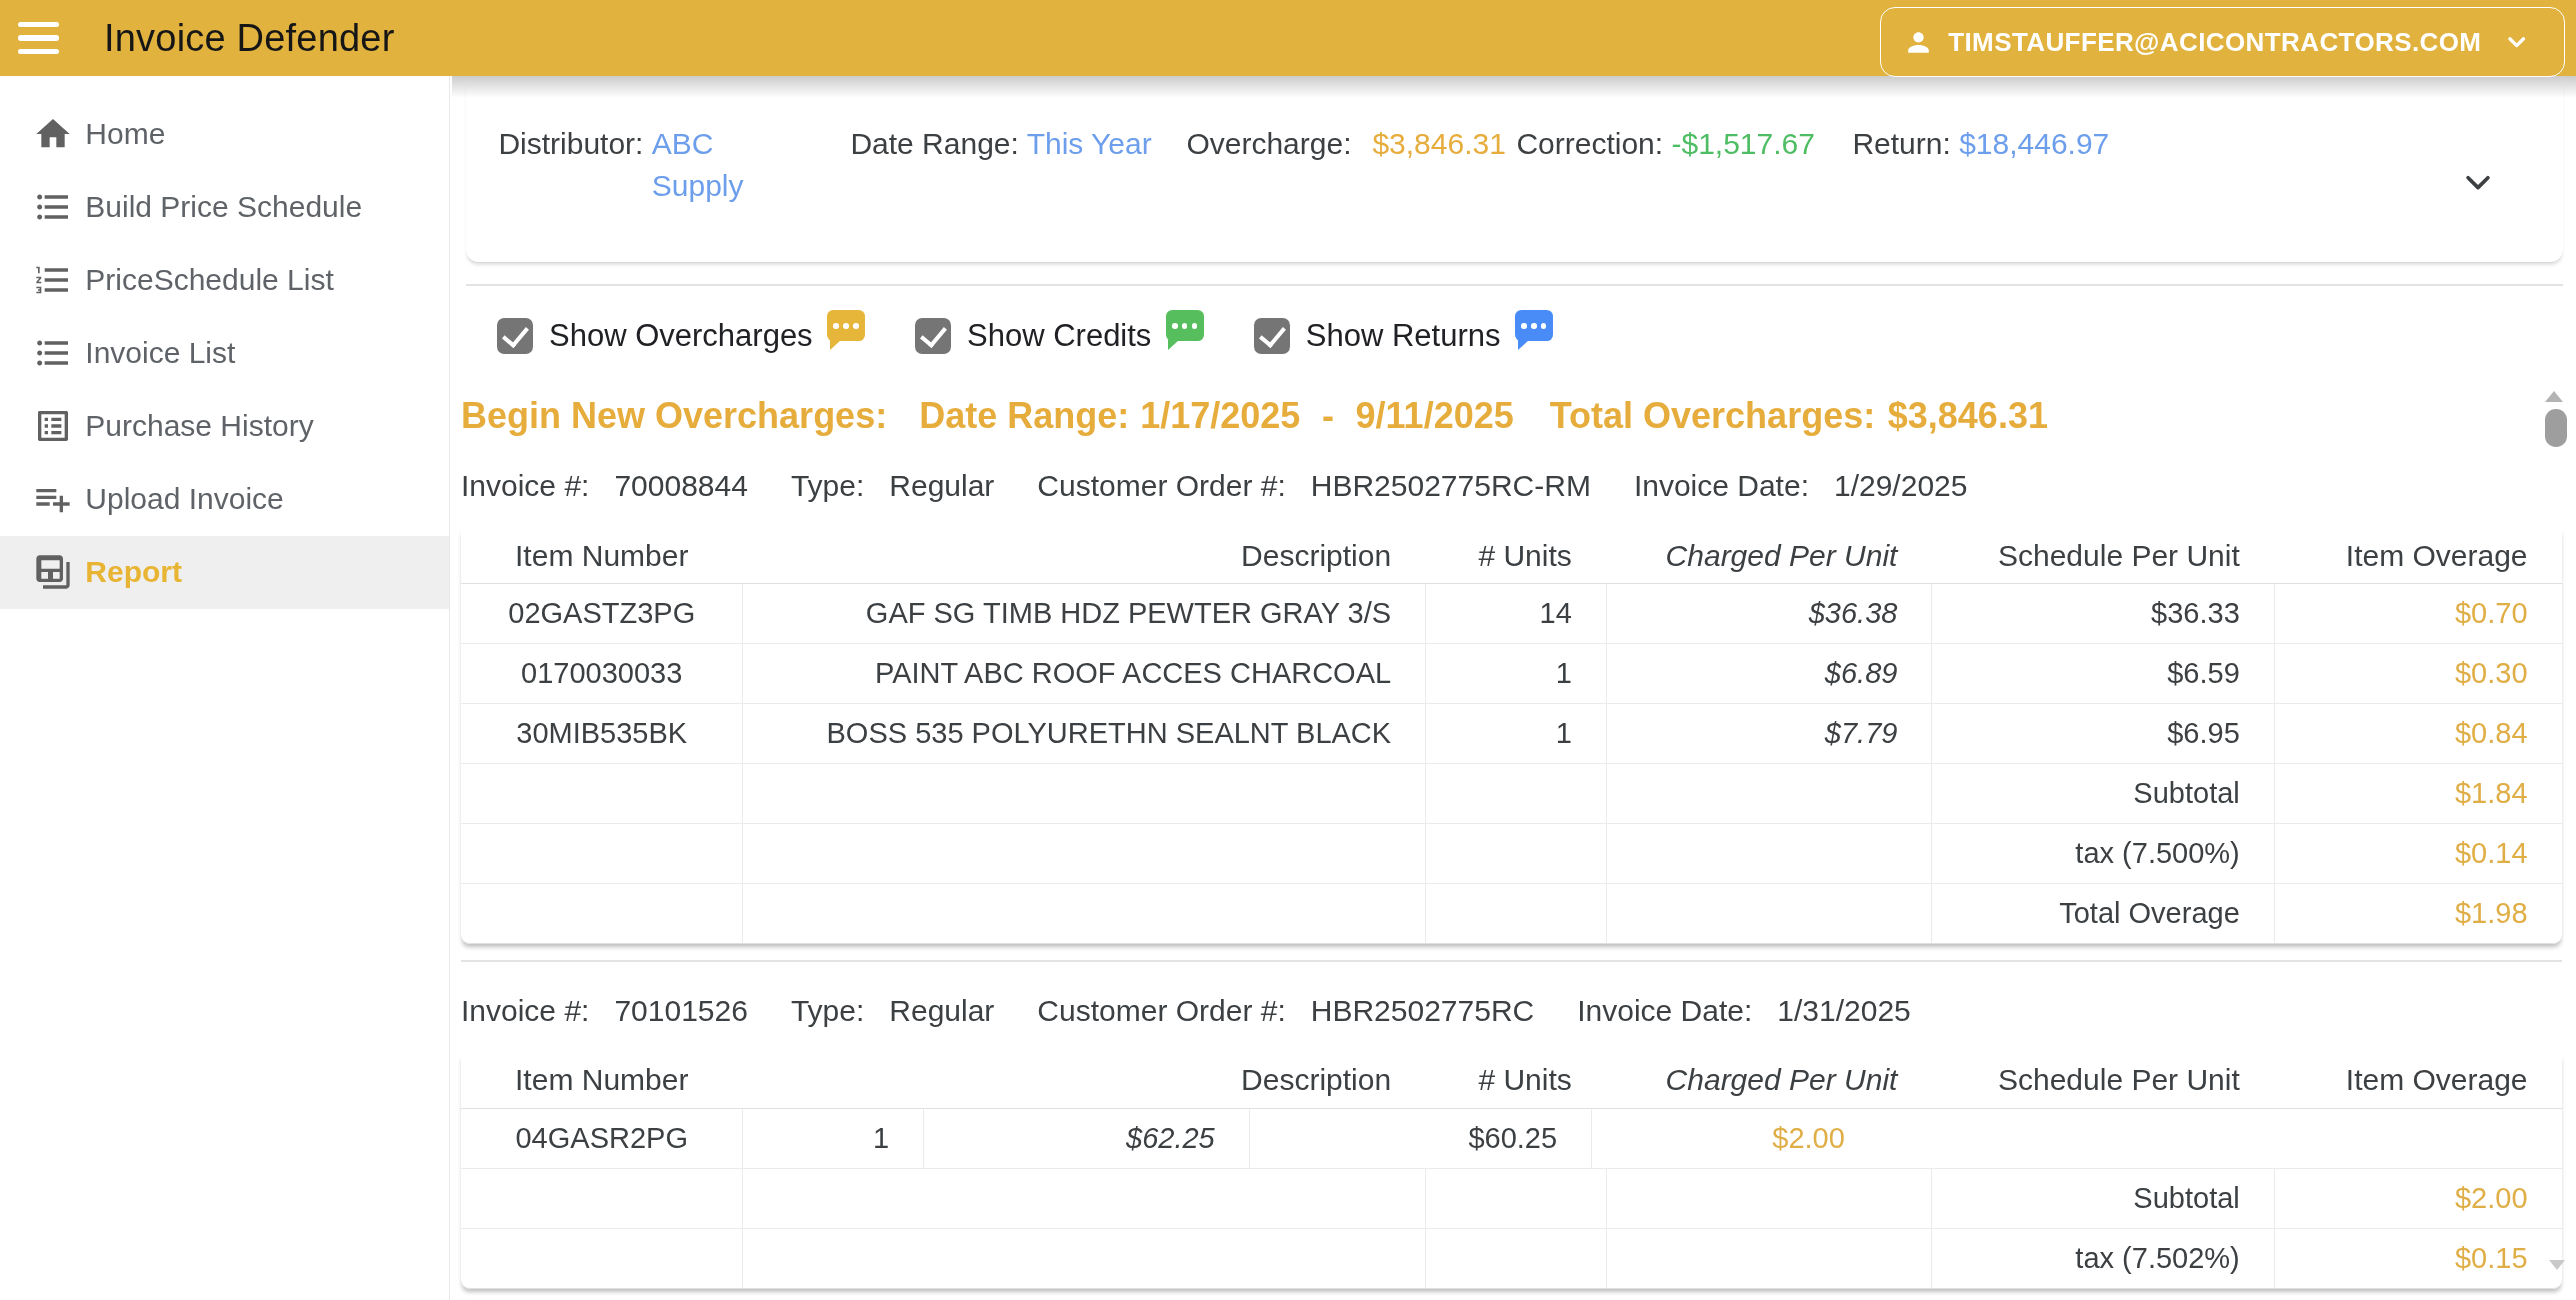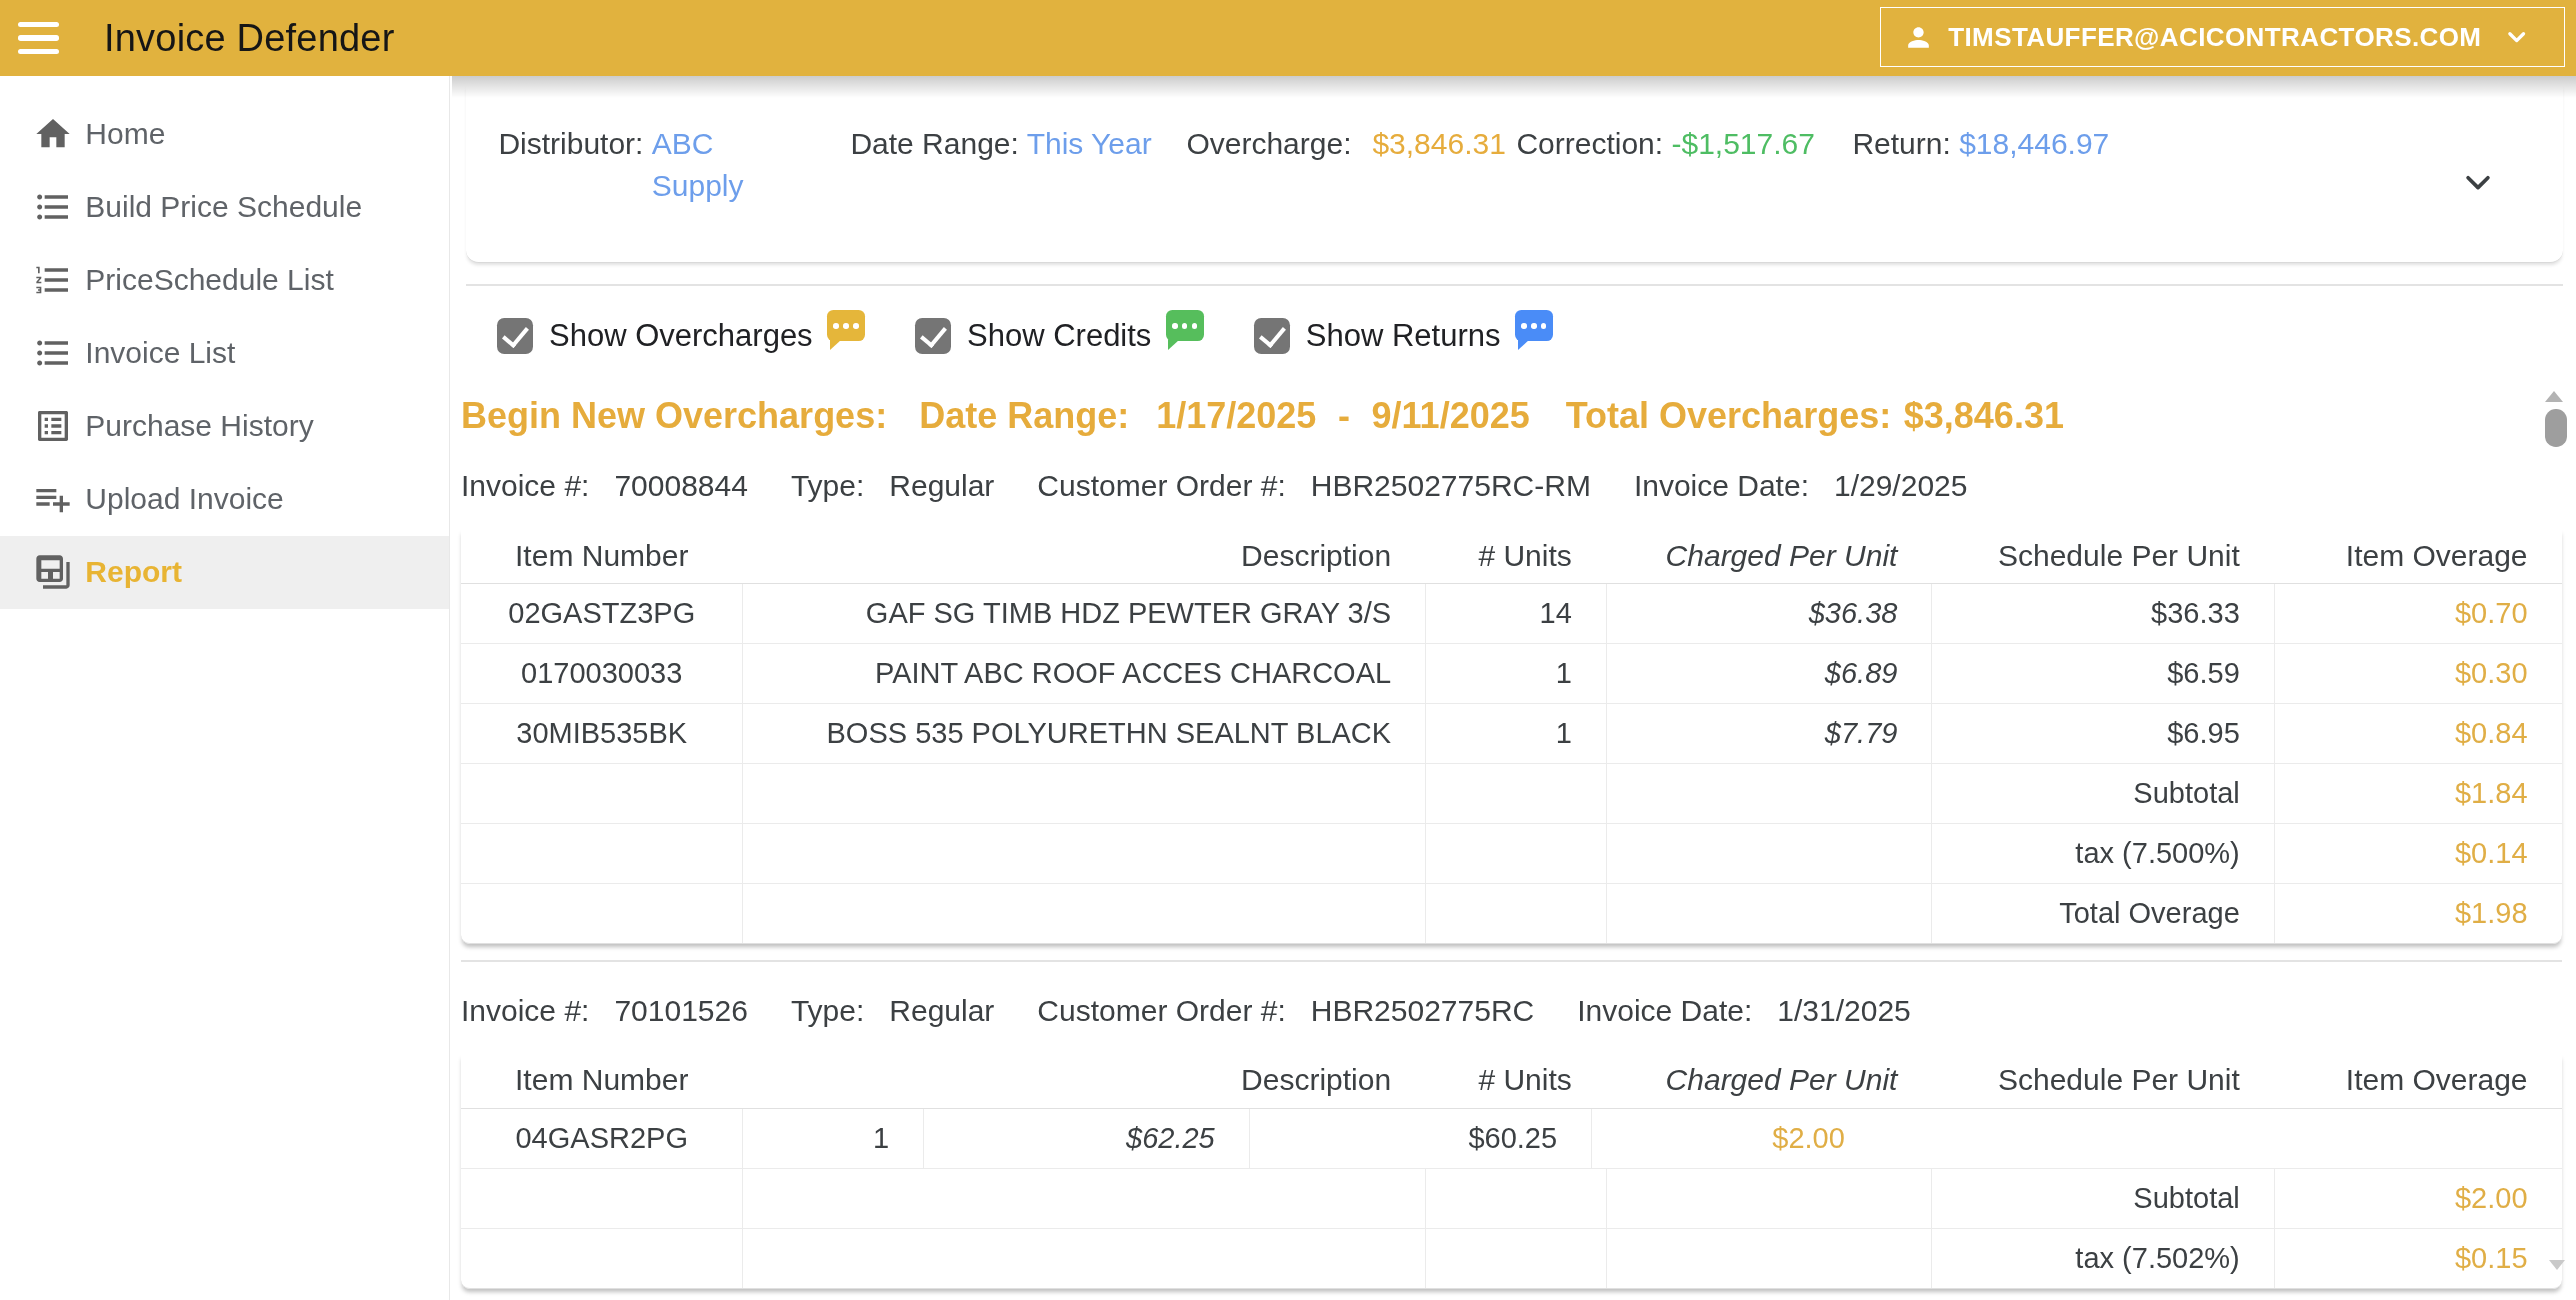--- a/index.html
+++ b/index.html
@@ -7,22 +7,22 @@
               font-family:"Liberation Sans", sans-serif; }
   body { position:relative; }
 
   
   .appbar { position:absolute; left:0; top:0; width:2576px; height:76px;
             background:#E1B23E; display:flex; align-items:center; z-index:20; }
   .hamburger { margin-left:18px; width:41px; height:32px; display:flex; flex-direction:column;
                justify-content:space-between; cursor:pointer; }
   .hamburger i { display:block; height:5.4px; background:#fff; border-radius:2.7px; }
   .app-title { margin-left:45px; font-size:38px; color:#161616; letter-spacing:0.2px; }
-  .user-chip { position:absolute; right:10.8px; top:7.2px; height:60px; border:1.8px solid #fff;
-               border-radius:0; display:flex; align-items:center; padding:0 21.6px;
+  .user-chip { position:absolute; right:10.8px; top:7.2px; height:70px; border:1.8px solid #fff;
+               border-radius:15px; display:flex; align-items:center; padding:0 21.6px;
                color:#fff; font-size:26px; font-weight:700; letter-spacing:0.4px; cursor:pointer; }
   .user-chip svg { margin-right:14.4px; }
   .user-chip .chev { margin-left:23.4px; }
 
   
   .sidebar { position:absolute; left:0; top:76px; width:450px; bottom:0; background:#fff;
              border-right:1.8px solid #e8e8e8; padding-top:21.6px; z-index:10; }
   .side-item { height:73px; display:flex; align-items:center; padding-left:31.5px; cursor:pointer; }
   .side-item .icon { width:43px; height:43px; display:flex; align-items:center; justify-content:center; }
   .side-item svg { fill:#616161; }
@@ -63,21 +63,21 @@
   .bubble { margin-left:14.4px; width:38px; height:31px; border-radius:6.3px; position:relative; top:-7.2px;
             display:flex; align-items:center; justify-content:center; gap:4.5px; cursor:pointer; }
   .bubble i { width:5.4px; height:5.4px; border-radius:50%; background:#fff; }
   .bubble::after { content:""; position:absolute; left:2.7px; bottom:-9px; width:0; height:0;
                    border-right:11.7px solid transparent; border-top:10.8px solid currentColor; }
 
   
   .report { position:absolute; left:9px; right:14.4px; top:319px; }
   .rpt-heading { font-size:36px; font-weight:700; color:#E6AC3C; white-space:nowrap; }
   .rpt-heading .p1 { margin-right:32px; }
-  .rpt-heading .pf { margin-left:27px; }
+  .rpt-heading .pf { margin-left:11px; }
   .rpt-heading .dash { margin:0 21.6px; }
   .rpt-heading .pt { margin-left:36px; }
   .rpt-heading .pv { margin-left:12.6px; }
 
   .inv-meta { margin-top:32px; font-size:30px; color:#3c4043; white-space:nowrap; }
   .inv-meta .lbl { margin-right:25px; }
   .inv-meta .val { margin-right:43px; }
 
   .tbl { margin-top:25px; background:#fff; border-radius:0 0 9px 9px;
          box-shadow:0 4.5px 4.5px -1.8px rgba(0,0,0,0.25); }

